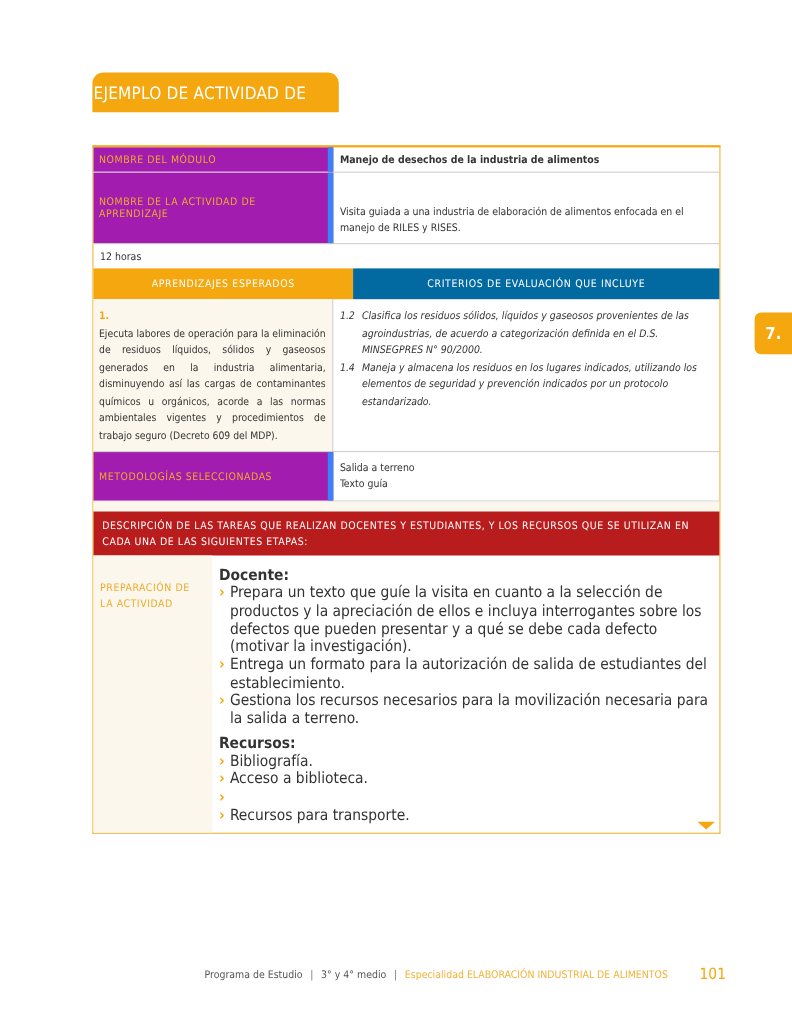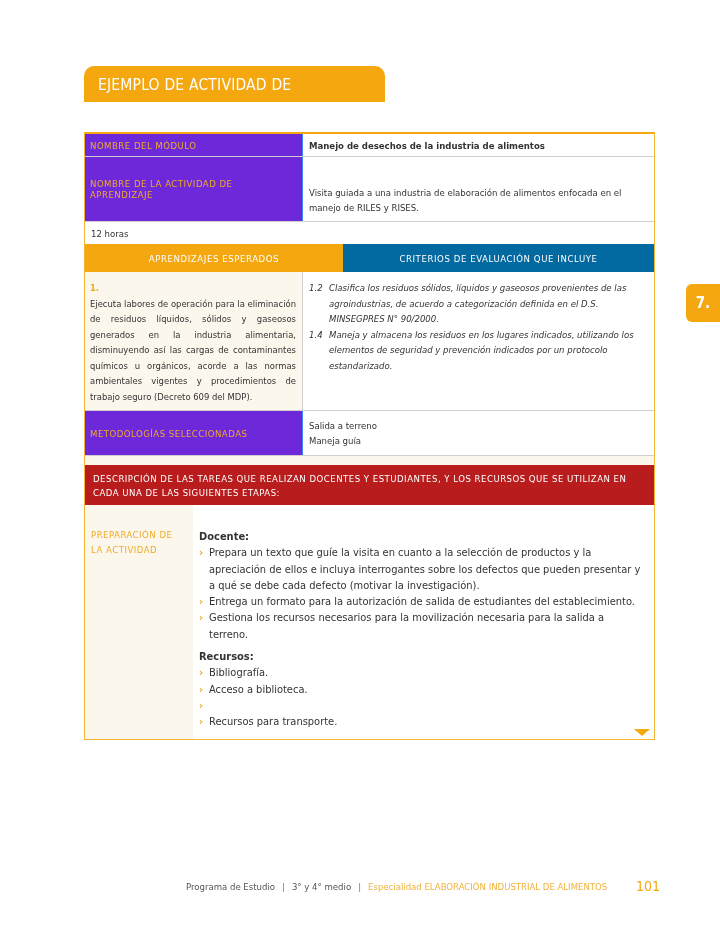--- a/index.html
+++ b/index.html
@@ -1,44 +1,44 @@
 <!DOCTYPE html>
 <html><head>
 <meta charset="utf-8">
 <style>
   html, body { margin:0; padding:0; }
   body { width:720px; height:932px; background:#ffffff; position:relative; overflow:hidden;
          font-family:"DejaVu Sans Condensed","DejaVu Sans", sans-serif; color:#3a3a3a; }
   .page { position:absolute; left:84px; top:66px; width:571px; }
   .title-tab { display:inline-block; background:#f4a70f; color:#fff; height:36px; line-height:38px;
-               padding:0 12px 0 14px; border-radius:10px 10px 0 0; font-size:15.5px; letter-spacing:0.2px;
-               width:301px; box-sizing:border-box; }
+               padding:0 12px 0 1px; border-radius:10px 10px 0 0; font-size:15.5px; letter-spacing:0.2px;
+               width:224px; box-sizing:border-box; }
   .tbl { border:1px solid #f4b533; border-top:2px solid #f4a70f; background:#fff; }
   .row { display:flex; border-bottom:1px solid #cfcfcf; }
   .row:last-child { border-bottom:none; }
-  .lbl { width:218px; box-sizing:border-box; padding:4px 5px; background:#6d28d9; color:#efab2a;
-         font-size:9.5px; letter-spacing:0.5px; border-right:1px solid #3b82f6; display:flex; align-items:center; }
+  .lbl { width:218px; box-sizing:border-box; padding:4px 5px; background:#a21caf; color:#efab2a;
+         font-size:9.5px; letter-spacing:0.5px; border-right:5px solid #3b82f6; display:flex; align-items:center; }
   .val { flex:1; padding:4px 6px; font-size:9.5px; color:#333; line-height:15px; }
   .bold { font-weight:bold; }
   .hdr-row { display:flex; height:28px; }
-  .hdr-orange { width:258px; background:#f4a70f; color:#fff; font-size:9.5px; letter-spacing:0.6px;
+  .hdr-orange { width:236px; background:#f4a70f; color:#fff; font-size:9.5px; letter-spacing:0.6px;
                 display:flex; align-items:center; justify-content:center; }
   .hdr-gray { flex:1; background:#0369a1; color:#fff; font-size:9.5px; letter-spacing:0.6px;
               display:flex; align-items:center; justify-content:center; }
   .ae-cell { width:218px; box-sizing:border-box; padding:8px 6px 6px 5px; background:#fbf7ec;
              border-right:1px solid #cfcfcf; font-size:9.4px; line-height:15.5px; color:#333; text-align:justify; }
   .ae-num { color:#f4a70f; font-weight:bold; }
   .ce-cell { flex:1; padding:8px 8px 6px 6px; font-size:9.5px; line-height:15.5px; color:#333; }
   .ce-item { display:flex;font-style:italic; }
   .ce-num { width:20px; flex-shrink:0; }
   .desc-hdr { background:#b91c1c; color:#fff; font-size:9.5px; letter-spacing:0.5px; padding:7px 8px 6px 8px; line-height:13.5px; }
   .prep-row { display:flex; min-height:192px; }
   .prep-lbl { width:108px; box-sizing:border-box; padding:22px 6px; background:#fbf7ec; color:#efab2a; font-size:9.5px;
               letter-spacing:0.5px; line-height:15px; }
-  .prep-body { flex:1; padding:24px 10px 8px 6px; font-size:11px; line-height:16.3px; color:#333; position:relative; }
+  .prep-body { flex:1; padding:10px 10px 8px 6px; font-size:14px; line-height:16.3px; color:#333; position:relative; }
   .sub { font-weight:bold; margin-bottom:0; }
   .bl { display:flex; }
   .bl .arr { width:10px; flex-shrink:0; color:#f4a70f; font-weight:bold; }
   .gap { height:6px; }
   .tri { position:absolute; right:4px; bottom:3px; width:0; height:0; border-left:8px solid transparent;
          border-right:8px solid transparent; border-top:7px solid #f4a70f; }
   .side-tab { position:absolute; left:686px; top:284px; width:34px; height:38px; background:#f4a70f; color:#fff;
               border-radius:6px 0 0 6px; font-weight:bold; font-size:15px; display:flex; align-items:center; justify-content:center; }
   .footer { position:absolute; top:878px; left:186px; width:474px; font-size:9.5px; color:#555; display:flex; align-items:center; }
   .footer .sep { margin:0 7px; color:#777; }
@@ -83,21 +83,21 @@
           <span class="ce-num">1.4</span>
           <span>Maneja y almacena los residuos en los lugares indicados, utilizando los elementos de seguridad y prevención indicados por un protocolo estandarizado.</span>
         </div>
       </div>
     </div>
 
     <div class="row" style="height:44px;">
       <div class="lbl">METODOLOGÍAS SELECCIONADAS</div>
       <div class="val" style="padding-top:7px;">
         <div>Salida a terreno</div>
-        <div>Maneja guía</div>
+        <div>Texto guía</div>
       </div>
     </div>
 
     <div style="height:9px;background:#fbf7ec;"></div>
     <div class="desc-hdr">DESCRIPCIÓN DE LAS TAREAS QUE REALIZAN DOCENTES Y ESTUDIANTES, Y LOS RECURSOS QUE SE UTILIZAN EN CADA UNA DE LAS SIGUIENTES ETAPAS:</div>
 
     <div class="prep-row">
       <div class="prep-lbl">PREPARACIÓN DE LA ACTIVIDAD</div>
       <div class="prep-body">
         <div class="sub">Docente:</div>

